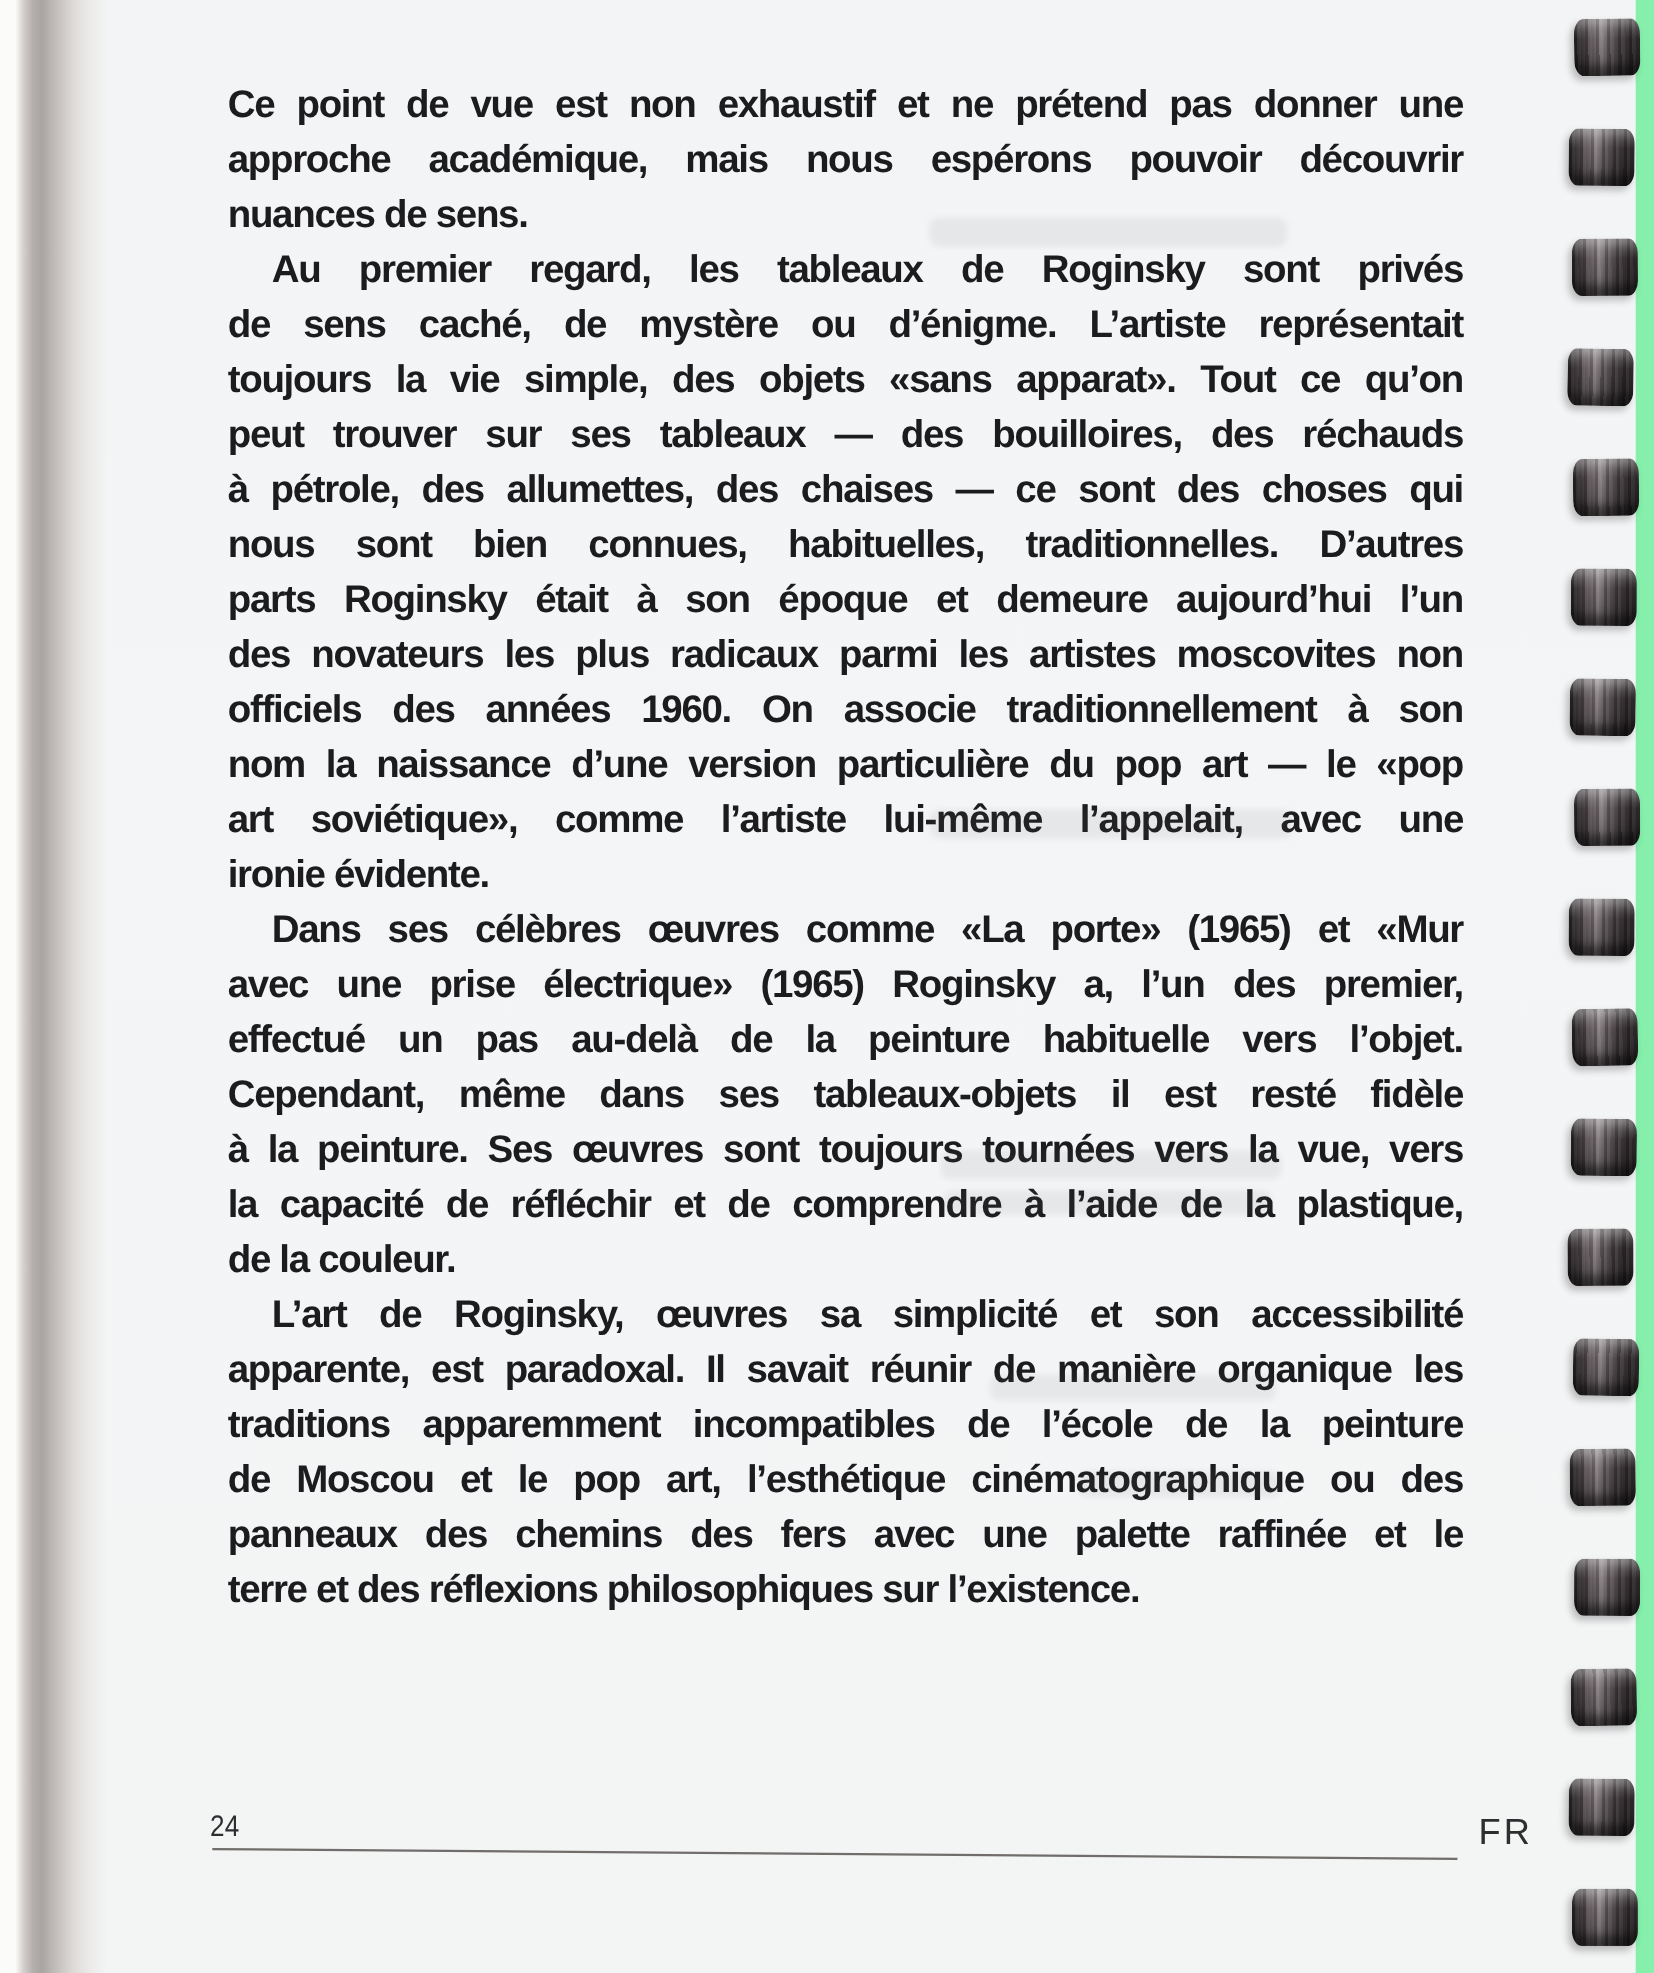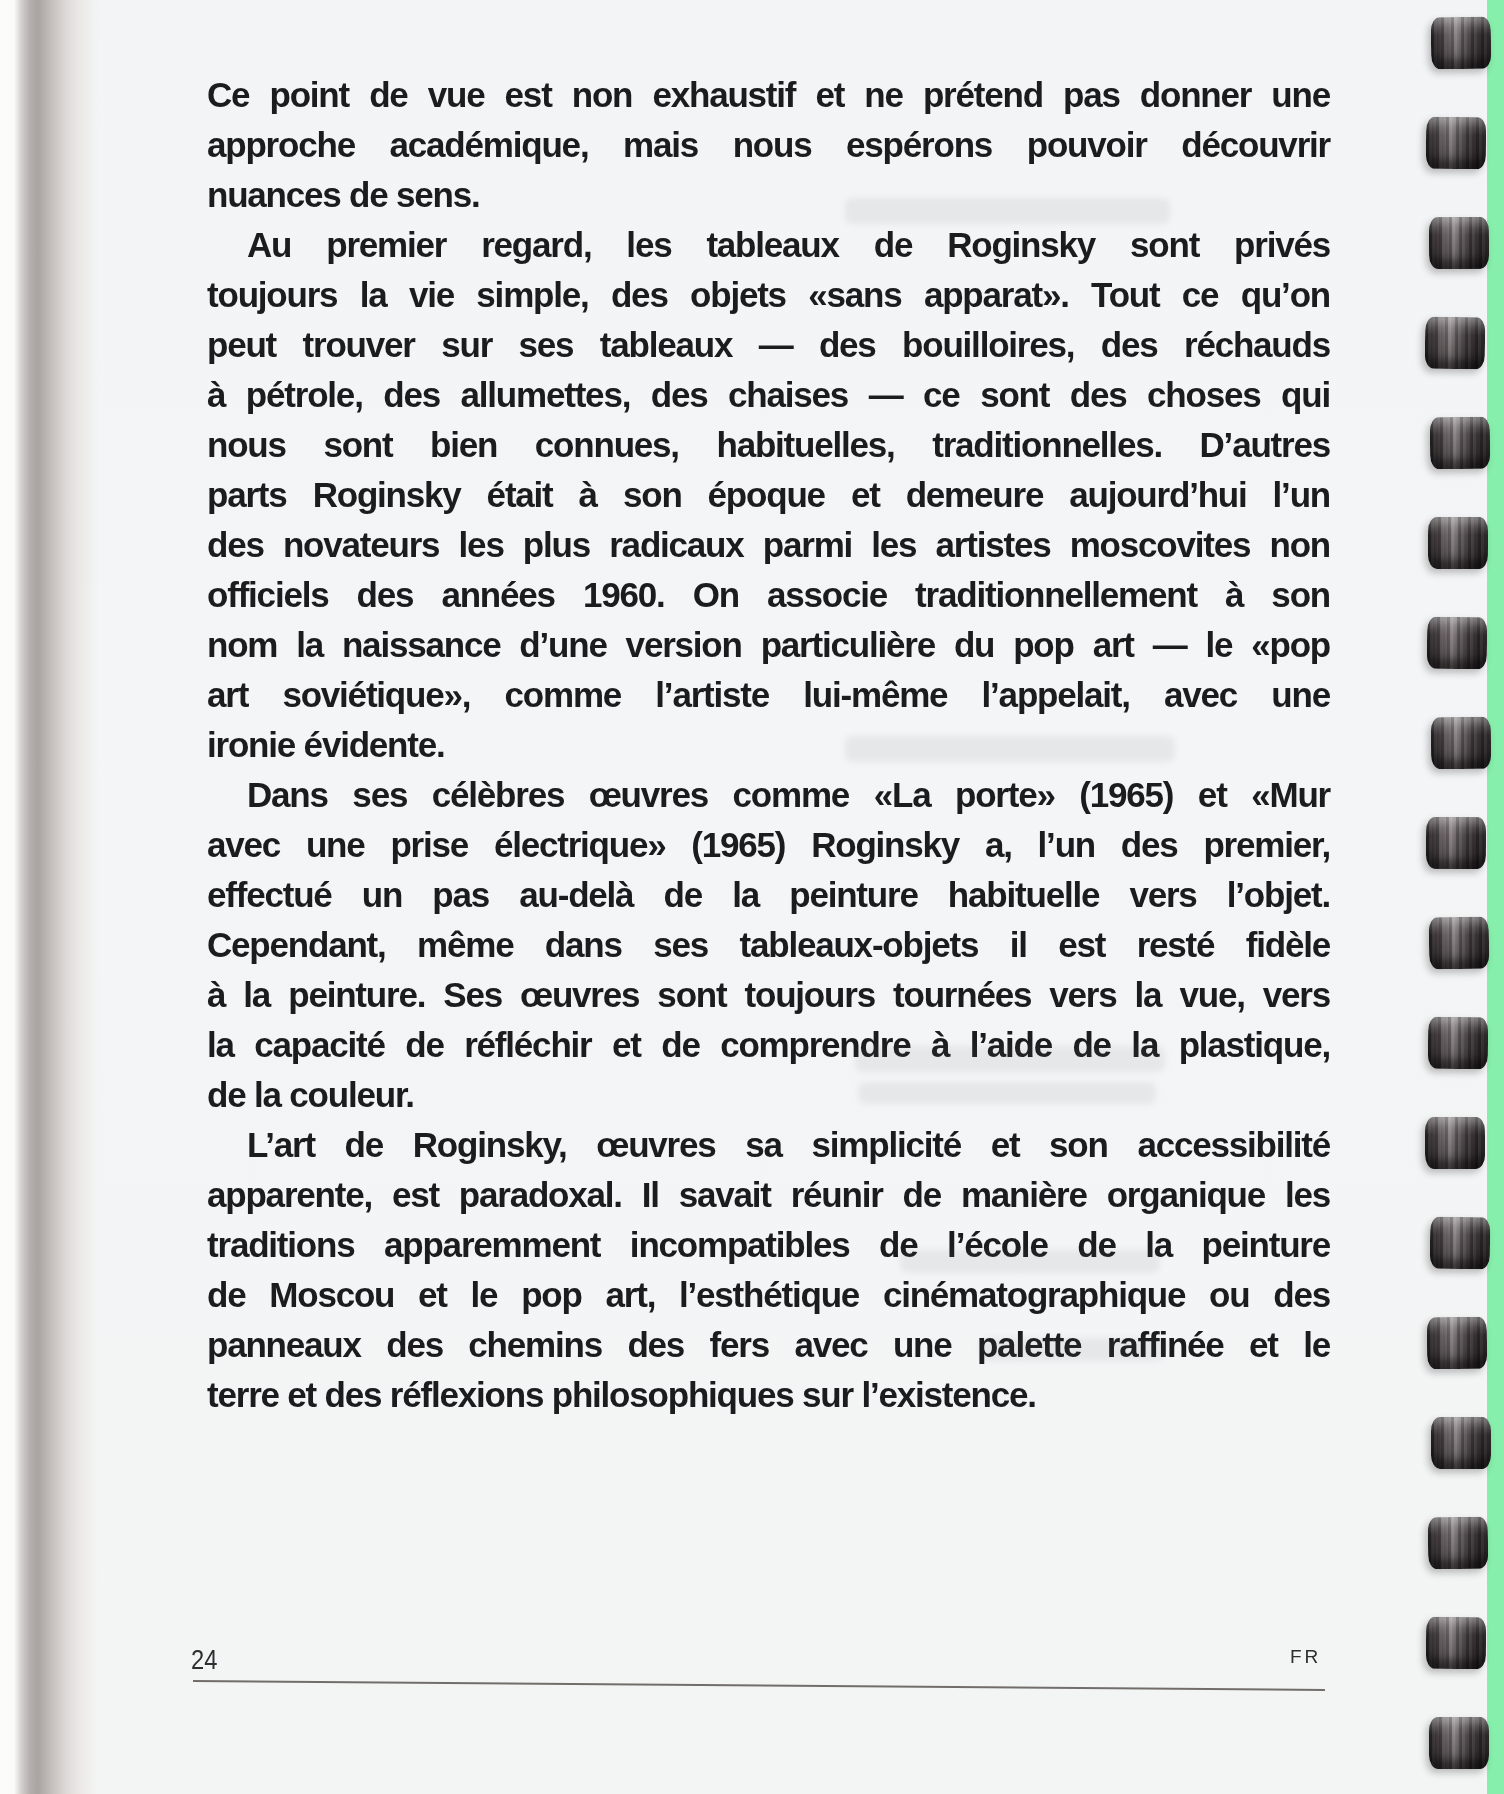--- a/index.html
+++ b/index.html
@@ -50,22 +50,22 @@
   .pagenum{
     position:absolute;left:191px;top:1645px;
     font-size:27px;font-weight:400;color:#2e2e30;
     transform:scaleX(0.88);transform-origin:left top;
   }
   .footer-rule{
     position:absolute;left:193px;top:1680px;width:1132px;height:2px;
     background:#716d6b;transform:rotate(0.45deg);transform-origin:left top;
   }
   .lang{
-    position:absolute;left:1290px;top:1646px;
-    font-size:19px;font-weight:400;letter-spacing:3px;color:#2e2e30;
+    position:absolute;left:1344px;top:1646px;
+    font-size:33px;font-weight:400;letter-spacing:3px;color:#2e2e30;
   }
   
   .binding{position:absolute;left:0;top:0;width:1504px;height:1794px;pointer-events:none;}
   .coil{
     position:absolute;width:60px;height:52px;
     border-radius:9px/14px;
     background:
       repeating-linear-gradient(to right,
         rgba(0,0,0,0.22) 0 3px, rgba(255,255,255,0.06) 3px 6px, rgba(0,0,0,0) 6px 10px),
       linear-gradient(to bottom, rgba(255,255,255,0.28) 0%, rgba(255,255,255,0) 35%, rgba(0,0,0,0.25) 85%),
@@ -86,20 +86,21 @@
   <div class="paper">
 
     <div class="body-text">
         <div class="para">
           <div class="line">Ce point de vue est non exhaustif et ne prétend pas donner une</div>
           <div class="line">approche académique, mais nous espérons pouvoir découvrir</div>
           <div class="line last">nuances de sens.</div>
         </div>
         <div class="para indent">
           <div class="line">Au premier regard, les tableaux de Roginsky sont privés</div>
+          <div class="line">de sens caché, de mystère ou d’énigme. L’artiste représentait</div>
           <div class="line">toujours la vie simple, des objets «sans apparat». Tout ce qu’on</div>
           <div class="line">peut trouver sur ses tableaux — des bouilloires, des réchauds</div>
           <div class="line">à pétrole, des allumettes, des chaises — ce sont des choses qui</div>
           <div class="line">nous sont bien connues, habituelles, traditionnelles. D’autres</div>
           <div class="line">parts Roginsky était à son époque et demeure aujourd’hui l’un</div>
           <div class="line">des novateurs les plus radicaux parmi les artistes moscovites non</div>
           <div class="line">officiels des années 1960. On associe traditionnellement à son</div>
           <div class="line">nom la naissance d’une version particulière du pop art — le «pop</div>
           <div class="line">art soviétique», comme l’artiste lui-même l’appelait, avec une</div>
           <div class="line last">ironie évidente.</div>

